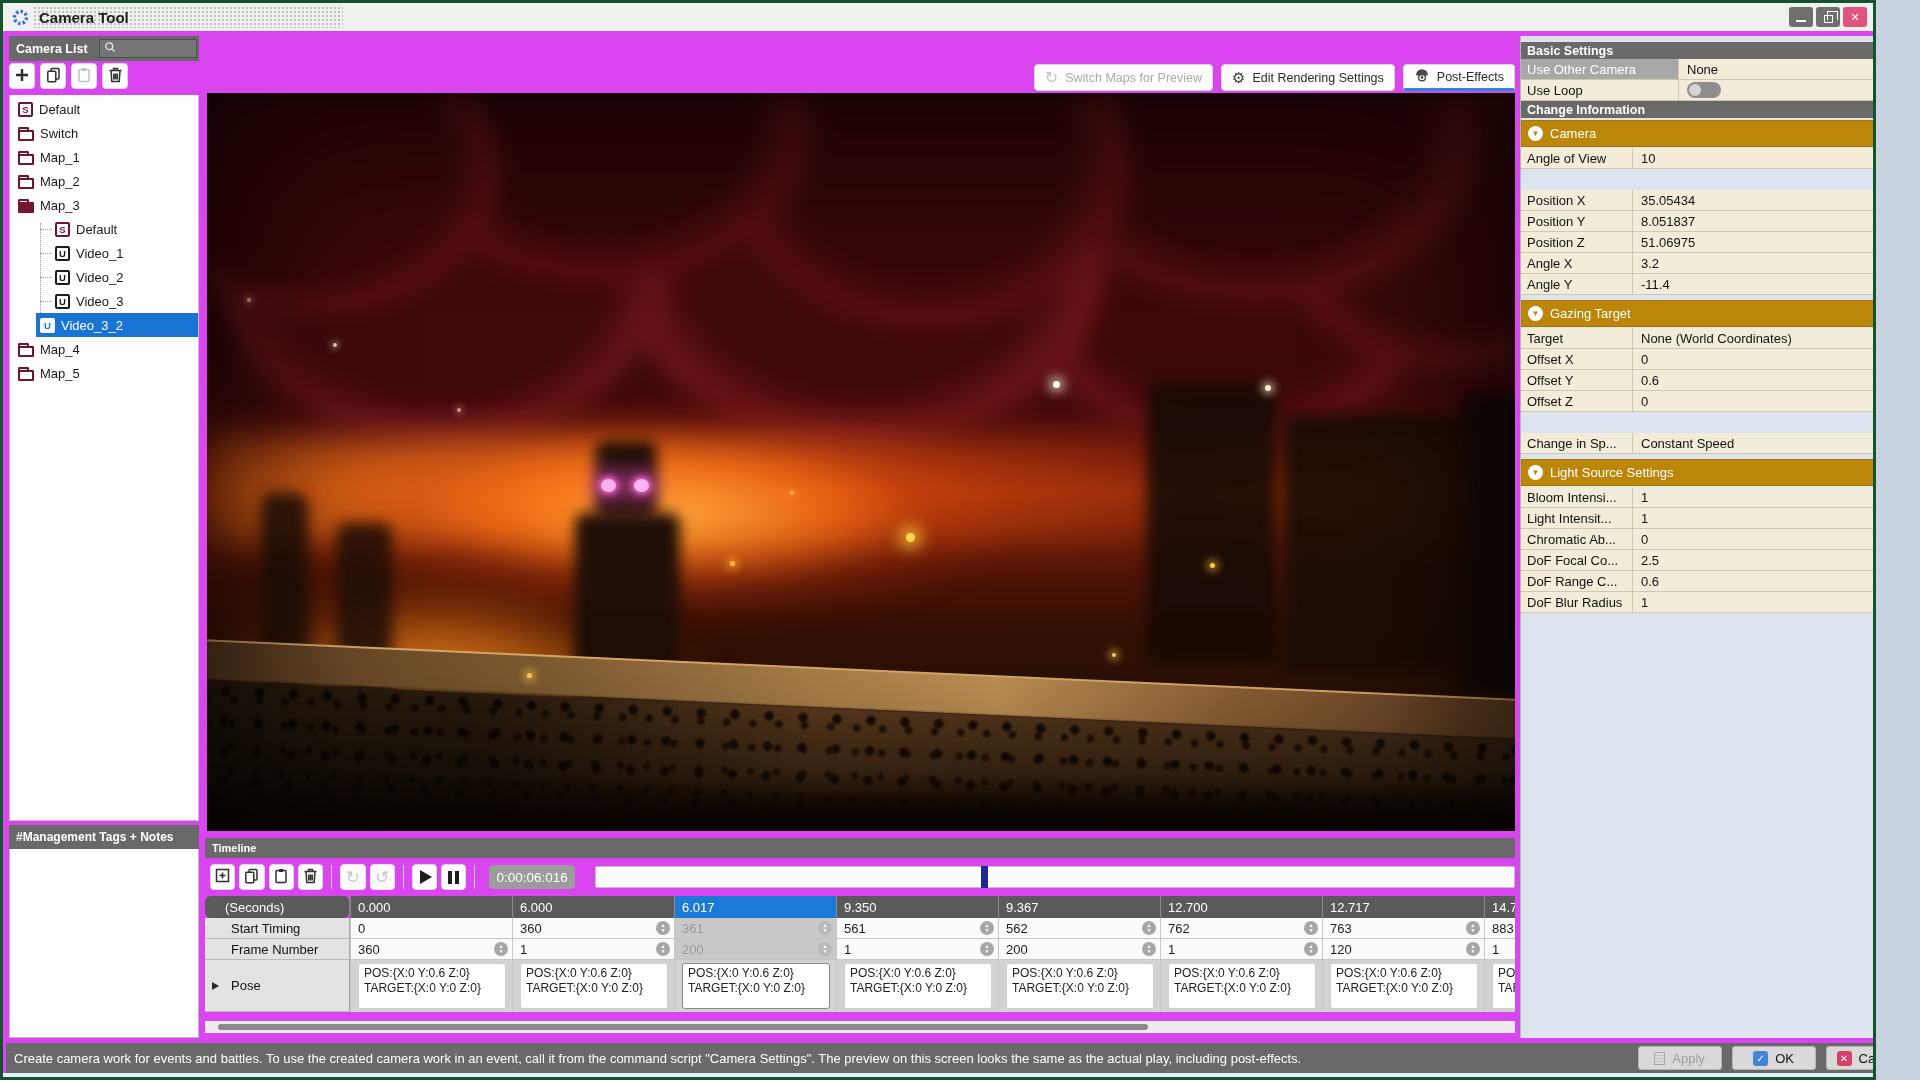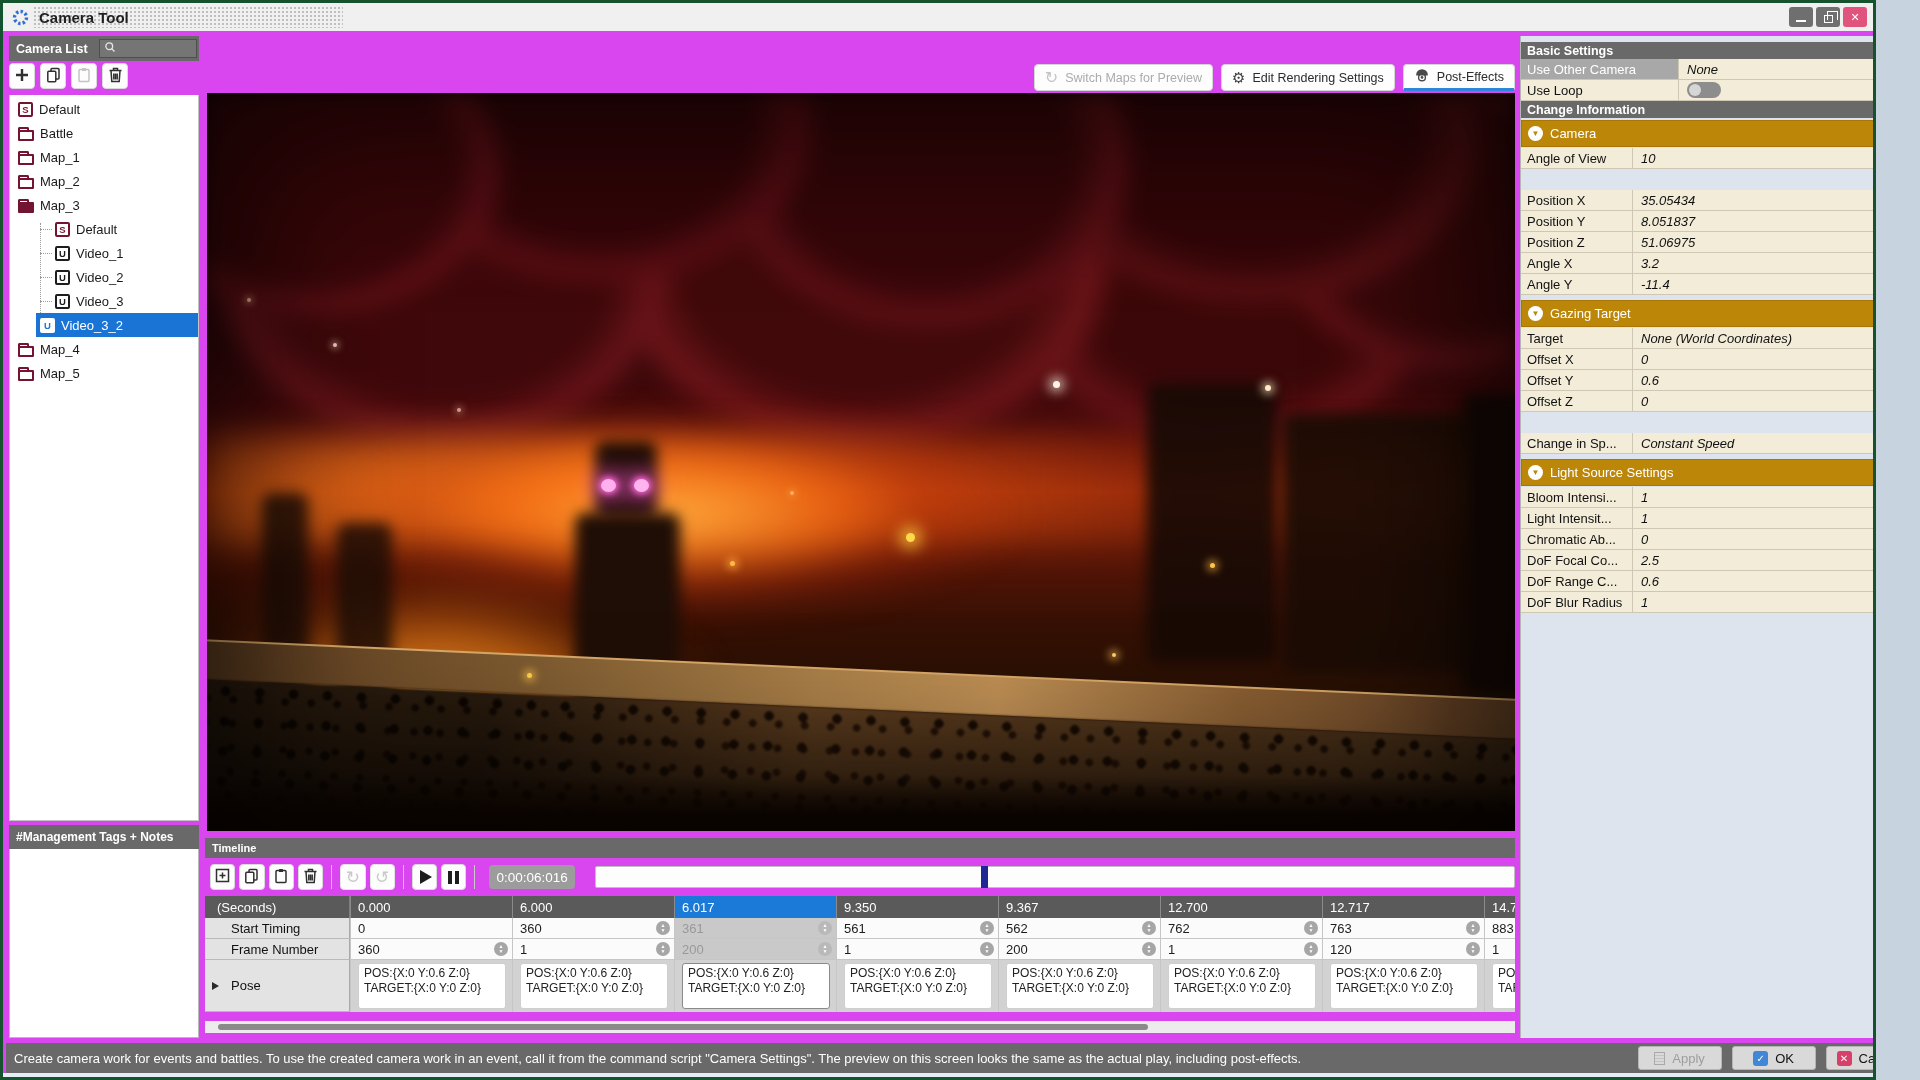--- a/index.html
+++ b/index.html
@@ -86,37 +86,37 @@
   
   #rp{left:1517px;top:33px;width:398px;height:1002px;background:#dde4ed;border-left:1px solid #b5b5b5;border-right:1px solid #b5b5b5;}
   #rp .abs{position:absolute;}
   .rp-hdr{left:0;width:100%;height:17px;background:#696969;color:#fff;font-weight:bold;font-size:12.5px;display:flex;align-items:center;padding:0 6px;}
   .grp{left:0;width:100%;height:27px;background:#bc8608;color:#fff;display:flex;align-items:center;padding:0 6px;gap:7px;font-size:13px;border:1px solid #a87607;}
   .chev{width:15px;height:15px;border-radius:50%;background:#fff;color:#bc8608;font-size:8px;display:flex;align-items:center;justify-content:center;font-weight:bold;}
   .prow{left:0;width:100%;height:21px;background:#f2ecd8;border-bottom:1px solid #cdc7b4;display:flex;align-items:center;}
   .plbl{height:100%;display:flex;align-items:center;padding:0 6px;border-right:1px solid #cdc7b4;flex:none;color:#111;}
   .plbl.w1{width:158px;}.plbl.w2{width:112px;}
   .plbl.hl{background:#a8a8a8;color:#fff;}
-  .pval{flex:1;padding:0 8px;color:#111;font-style:italic;}
+  .pval{flex:1;padding:0 8px;color:#111;}
   .spin{flex:none;display:flex;flex-direction:column;align-items:center;justify-content:center;width:14px;height:14px;border-radius:50%;background:#a6a6a6;color:#fff;font-size:5px;line-height:5px;margin-right:6px;}
   .spin::before{content:"\25B2";}.spin::after{content:"\25BC";}
   .dd{flex:none;width:17px;height:15px;border-radius:3px;background:#bc8608;color:#fff;font-size:9px;display:flex;align-items:center;justify-content:center;margin-right:4px;}
   .toggle{width:34px;height:16px;border-radius:8px;background:#8d8d8d;position:relative;margin-left:8px;}
   .toggle::before{content:"";position:absolute;left:2px;top:2px;width:12px;height:12px;border-radius:50%;background:#d6d6d6;}
   
   #tl-hdr{left:202px;top:835px;width:1310px;height:20px;font-size:11px;}
   #tl-tools{left:202px;top:855px;width:1310px;height:38px;display:flex;align-items:center;padding-left:5px;gap:4px;}
   #timecode{width:88px;height:24px;background:#9c9c9c;border-radius:4px;color:#fff;display:flex;align-items:center;justify-content:center;font-size:13.5px;margin-left:6px;}
   #track{position:relative;width:947px;height:22px;background:#fdfdfd;border:1px solid #c0c0c0;border-radius:2px;margin-left:16px;}
   #playhead{position:absolute;left:385px;top:-1px;width:7px;height:22px;background:#1e2796;}
   .ic-play{width:0;height:0;border-left:12px solid #1d1d1d;border-top:7px solid transparent;border-bottom:7px solid transparent;margin-left:3px;}
   .ic-pause{width:4px;height:13px;background:#1d1d1d;box-shadow:7px 0 0 #1d1d1d;margin-right:7px;}
   
   #tlabel{left:202px;top:893px;width:145px;height:116px;}
-  .trh{height:22px;background:#5a5a5a;color:#fff;display:flex;align-items:center;padding-left:12px;border-right:1px solid #7e7e7e;}
+  .trh{height:22px;background:#5a5a5a;color:#fff;display:flex;align-items:center;padding-left:20px;border-right:1px solid #7e7e7e;border-radius:6px;}
   .trl{height:21px;background:#e3e3e3;border-bottom:1px solid #b9b9b9;border-right:1px solid #a9a9a9;display:flex;align-items:center;padding-left:26px;color:#111;}
   .trl.pose{height:52px;position:relative;}
   .trl .tri{position:absolute;left:7px;width:0;height:0;border-left:7px solid #2a2a2a;border-top:4.5px solid transparent;border-bottom:4.5px solid transparent;}
   #tcols{left:347px;top:893px;width:1165px;height:116px;overflow:hidden;background:#d2d2d2;}
   .tcol{position:absolute;top:0;width:162px;height:116px;}
   .tc-h{height:22px;background:#5a5a5a;color:#fff;display:flex;align-items:center;padding-left:7px;border-left:1px solid #8b8b8b;}
   .tcol.sel .tc-h{background:#1b79d8;}
   .tc-v{height:21px;background:#fbfbfb;border-bottom:1px solid #c6c6c6;border-left:1px solid #c6c6c6;display:flex;align-items:center;padding:0 4px 0 7px;color:#1c1c1c;}
   .tcol.sel .tc-v{background:#c9c9c9;color:#999;}
   .tc-v .spin{margin:0 0 0 auto;}
@@ -198,21 +198,21 @@
   </div>
 
   <div id="tree" class="abs">
     <div id="treevline"></div>
     <div class="ti" style="top:2px">
         <span class="sq">S</span>
         <span class="lbl">Default</span>
       </div>
     <div class="ti" style="top:26px">
         <span class="fold"></span>
-        <span class="lbl">Battle</span>
+        <span class="lbl">Switch</span>
       </div>
     <div class="ti" style="top:50px">
         <span class="fold"></span>
         <span class="lbl">Map_1</span>
       </div>
     <div class="ti" style="top:74px">
         <span class="fold"></span>
         <span class="lbl">Map_2</span>
       </div>
     <div class="ti" style="top:98px">

